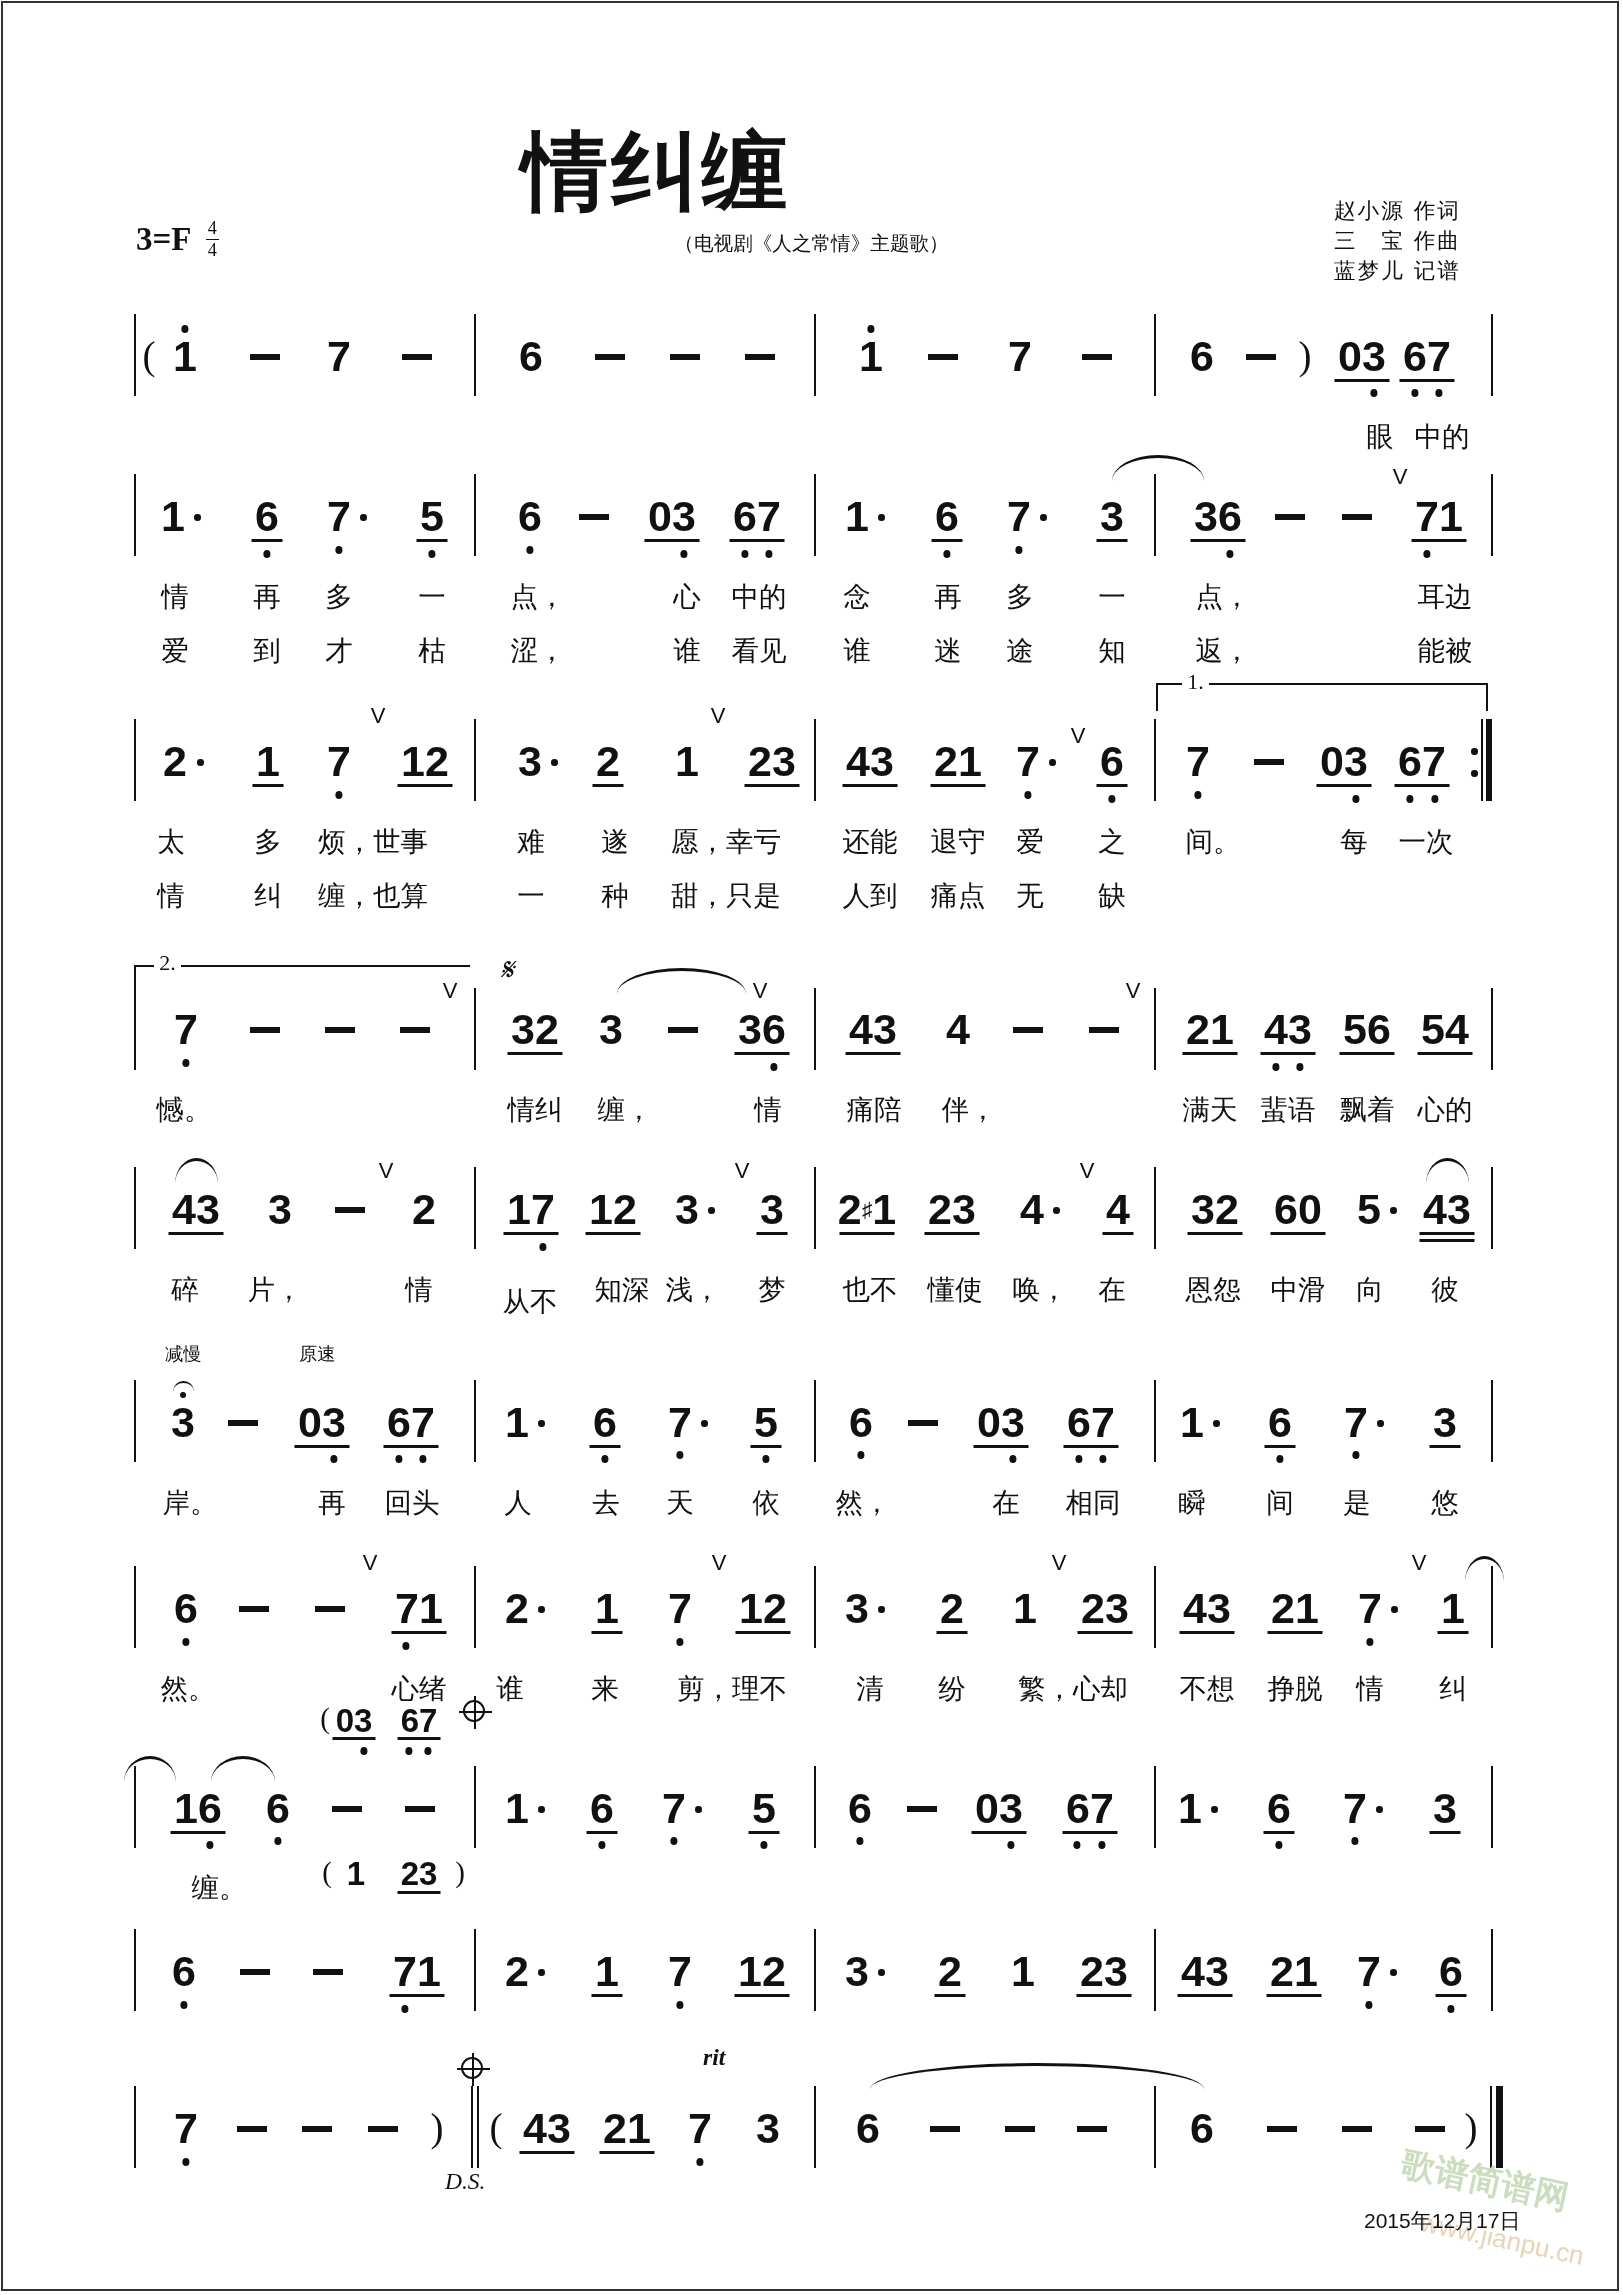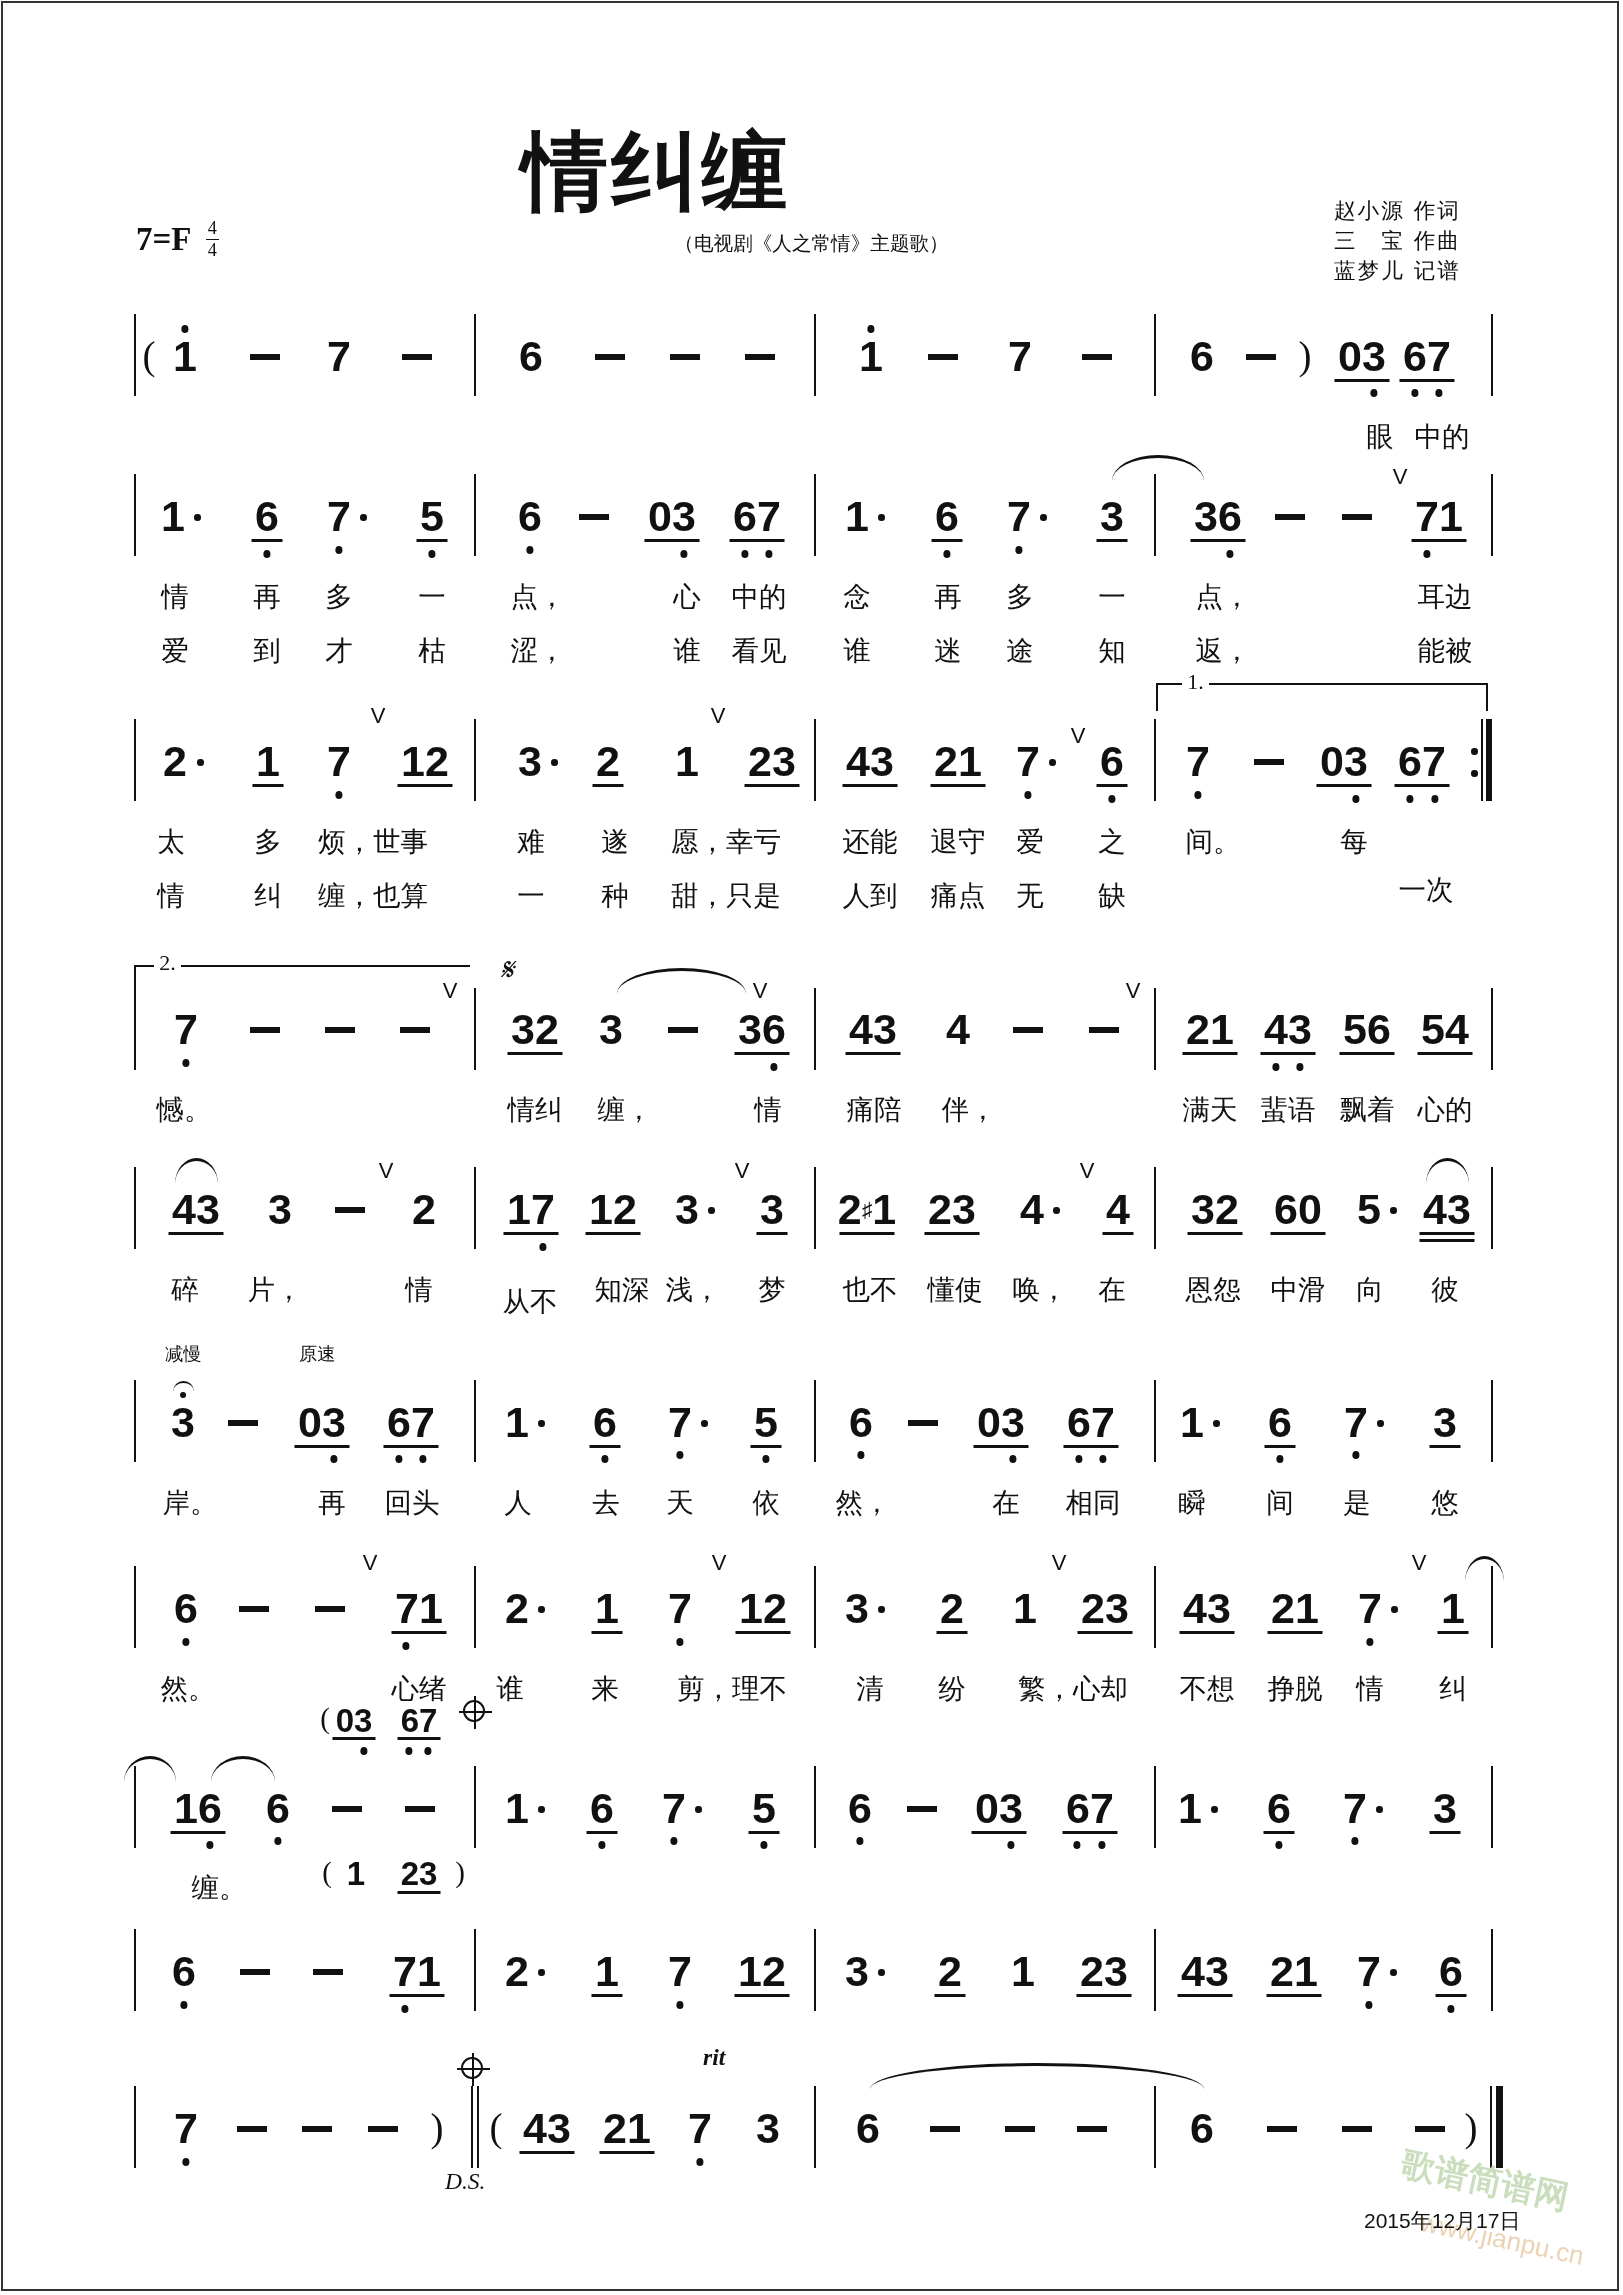--- a/index.html
+++ b/index.html
@@ -33,21 +33,21 @@
   .coda{position:absolute;width:22px;height:22px;border:2px solid #111;border-radius:50%;box-sizing:border-box;transform:translateX(-50%);}
   .coda:before{content:"";position:absolute;left:8.5px;top:-6.5px;width:2px;height:33px;background:#111;}
   .coda:after{content:"";position:absolute;left:-6.5px;top:8.5px;width:33px;height:2px;background:#111;}
 </style>
 </head>
 <body>
 
 <div class="page-border"></div>
 <div class="title">情纠缠</div>
 <div class="key">
-  <span>7=F</span>
+  <span>3=F</span>
   <span class="timesig">
     <span>4</span>
     <span class="bar"></span>
     <span>4</span>
   </span>
 </div>
 <div class="subtitle">（电视剧《人之常情》主题歌）</div>
 <div class="credits">
   <div>赵小源 作词</div>
   <div>三　宝 作曲</div>
@@ -213,21 +213,21 @@
     <div class="lyric" style="left: 373px; top: 824px;">烦，世事</div>
     <div class="lyric" style="left: 531px; top: 824px;">难</div>
     <div class="lyric" style="left: 615px; top: 824px;">遂</div>
     <div class="lyric" style="left: 726px; top: 824px;">愿，幸亏</div>
     <div class="lyric" style="left: 870px; top: 824px;">还能</div>
     <div class="lyric" style="left: 958px; top: 824px;">退守</div>
     <div class="lyric" style="left: 1030px; top: 824px;">爱</div>
     <div class="lyric" style="left: 1112px; top: 824px;">之</div>
     <div class="lyric" style="left: 1213px; top: 824px;">间。</div>
     <div class="lyric" style="left: 1354px; top: 824px;">每</div>
-    <div class="lyric" style="left: 1426px; top: 872px;">一次</div>
+    <div class="lyric" style="left: 1426px; top: 824px;">一次</div>
     <div class="lyric" style="left: 171px; top: 878px;">情</div>
     <div class="lyric" style="left: 268px; top: 878px;">纠</div>
     <div class="lyric" style="left: 373px; top: 878px;">缠，也算</div>
     <div class="lyric" style="left: 531px; top: 878px;">一</div>
     <div class="lyric" style="left: 615px; top: 878px;">种</div>
     <div class="lyric" style="left: 726px; top: 878px;">甜，只是</div>
     <div class="lyric" style="left: 870px; top: 878px;">人到</div>
     <div class="lyric" style="left: 958px; top: 878px;">痛点</div>
     <div class="lyric" style="left: 1030px; top: 878px;">无</div>
     <div class="lyric" style="left: 1112px; top: 878px;">缺</div>

